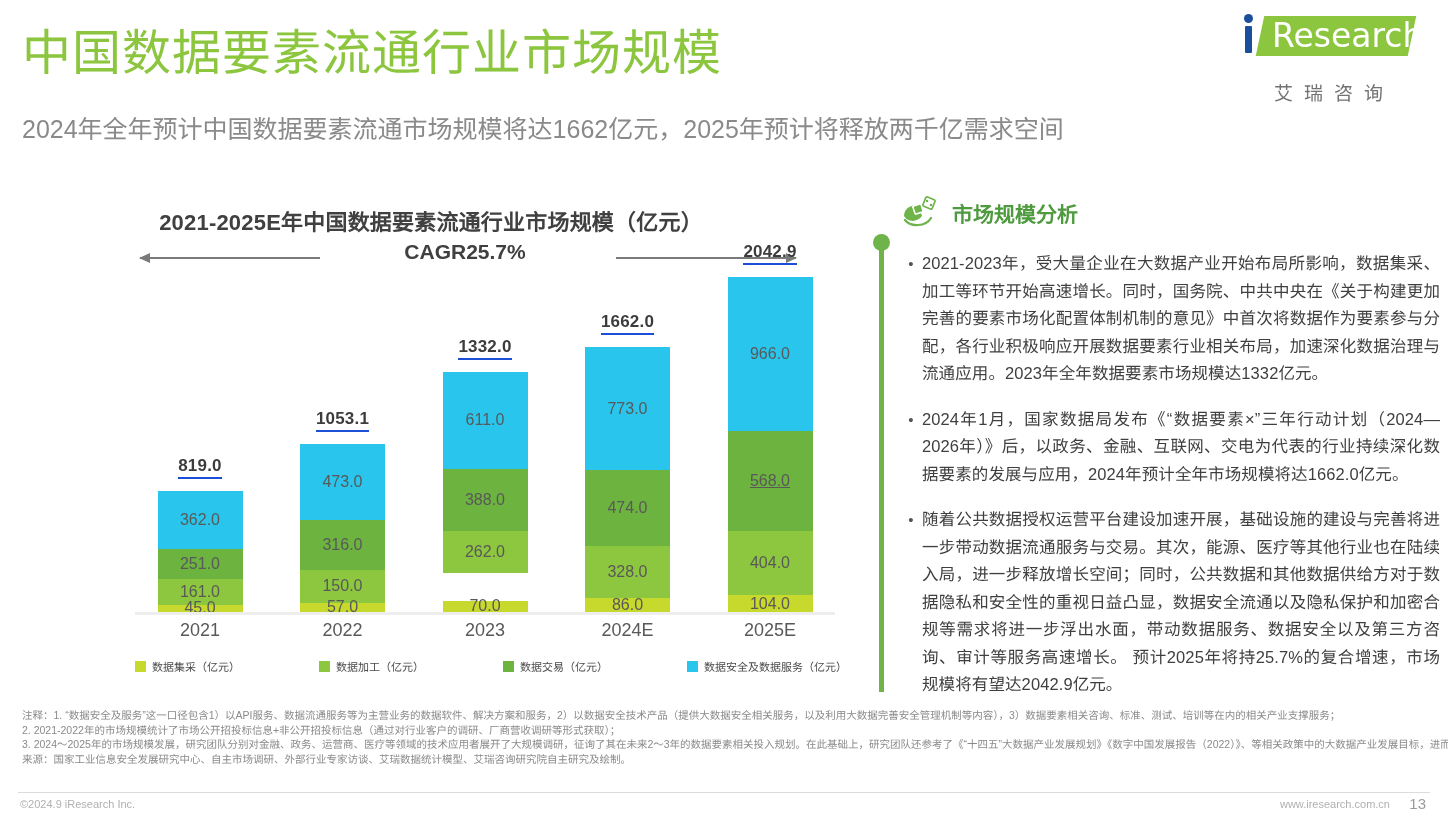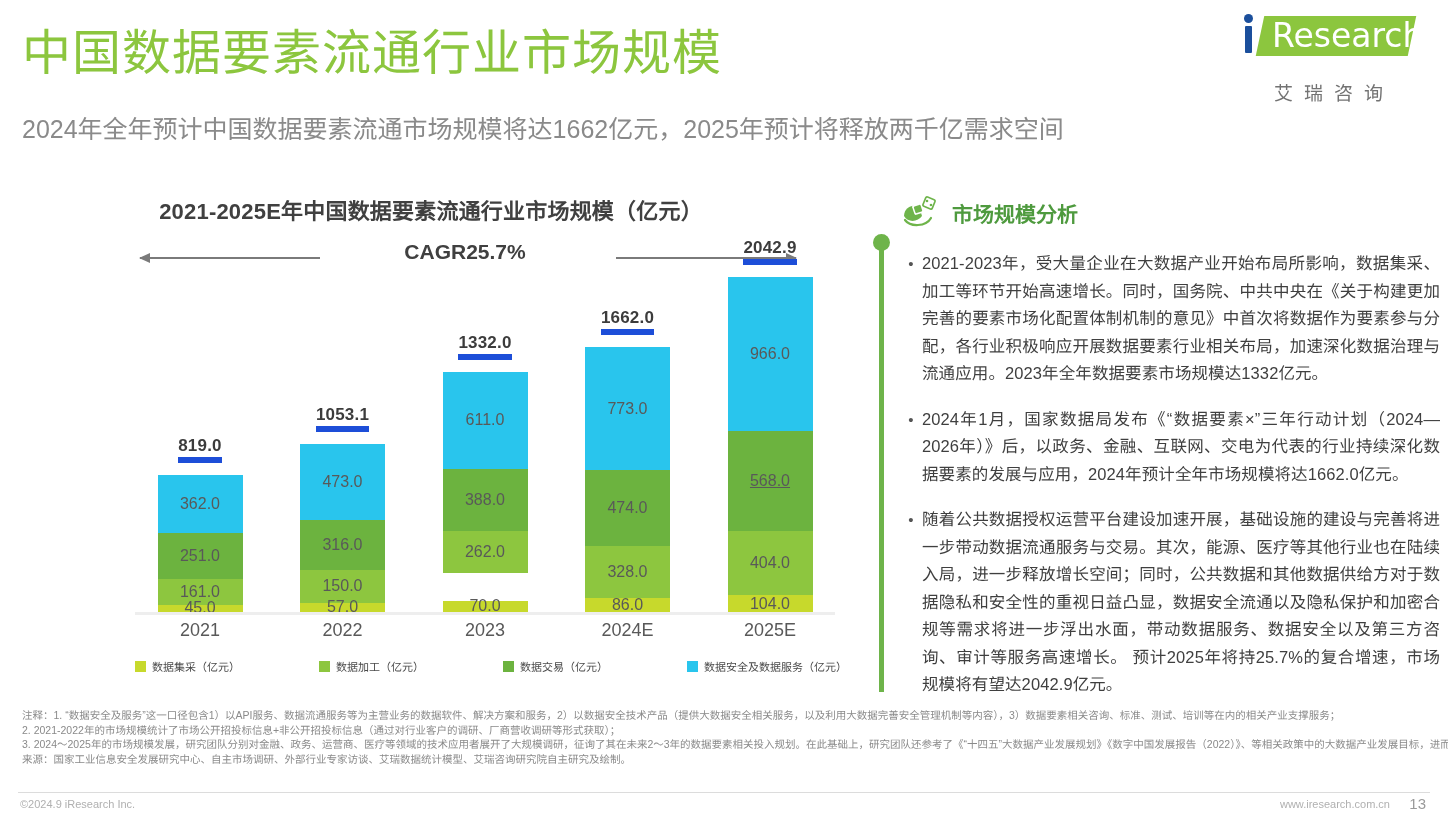--- a/index.html
+++ b/index.html
@@ -48,21 +48,21 @@
   }
   .subtitle {
     position: absolute; left: 22px; top: 112px;
     font-size: 25px; line-height: 34px;
     color: #8a8a8a; font-weight: 400; letter-spacing: 0px;
   }
 
   
   .chart-panel { position: absolute; left: 0px; top: 180px; width: 862px; height: 510px; }
   .chart-title {
-    position: absolute; left: 0; top: 13px; width: 862px; text-align: center;
+    position: absolute; left: 0; top: 24px; width: 862px; text-align: center;
     font-size: 22px; font-weight: bold; color: #404040; letter-spacing: 0.2px;
   }
   .cagr-row { position: absolute; left: 120px; top: 60px; width: 690px; height: 34px; }
   .cagr-label {
     position: absolute; left: 0; top: 0; width: 690px; text-align: center;
     font-size: 21px; font-weight: bold; color: #404040;
   }
   .arrow-left, .arrow-right {
     position: absolute; top: 17px; height: 2px; background: #7a7a7a;
   }
@@ -81,21 +81,21 @@
 
   .plot { position: absolute; left: 135px; top: 100px; width: 700px; height: 335px; }
   .axis-line {
     position: absolute; left: 0; bottom: 0px; width: 700px; height: 3px; background: #eeeeee;
   }
   .bars { position: absolute; left: 0; bottom: 3px; width: 700px; height: 332px;
           display: flex; align-items: flex-end; justify-content: space-between; }
   .bar-col { width: 130px; display: flex; flex-direction: column; align-items: center; }
   .bar-total {
     font-size: 17px; font-weight: bold; color: #3c3c3c;
-    border-bottom: 6px solid #1d4ed8; padding-bottom: 1px; margin-bottom: 12px;
+    border-bottom: 2px solid #1d4ed8; padding-bottom: 1px; margin-bottom: 12px;
     letter-spacing: 0.2px;
   }
   .bar-stack { width: 85px; display: flex; flex-direction: column; }
   .seg {
     display: flex; align-items: center; justify-content: center;
     font-size: 16px; color: #595959; overflow: visible; white-space: nowrap;
   }
 
   .xaxis { position: absolute; left: 135px; top: 440px; width: 700px;
            display: flex; justify-content: space-between; }
@@ -160,21 +160,21 @@
       <div class="arrow-right"></div>
       <div class="cagr-label">CAGR25.7%</div>
     </div>
 
     <div class="plot">
       <div class="bars" id="bars">
           <div class="bar-col">
             <div class="bar-total">819.0</div>
             <div class="bar-stack">
               <div class="seg" style="background: rgb(41, 197, 237); height: 57.7669px;">362.0</div>
-              <div class="seg" style="background: rgb(108, 179, 63); height: 46px;">251.0</div>
+              <div class="seg" style="background: rgb(108, 179, 63); height: 30px;">251.0</div>
               <div class="seg" style="background: rgb(141, 198, 63); height: 25.6919px;">161.0</div>
               <div class="seg" style="background: rgb(199, 217, 44); height: 7.18097px;">45.0</div>
             </div>
           </div>
           <div class="bar-col">
             <div class="bar-total">1053.1</div>
             <div class="bar-stack">
               <div class="seg" style="background: rgb(41, 197, 237); height: 75.48px;">473.0</div>
               <div class="seg" style="background: rgb(108, 179, 63); height: 50.4264px;">316.0</div>
               <div class="seg" style="background: rgb(141, 198, 63); height: 32.8729px;">150.0</div>

